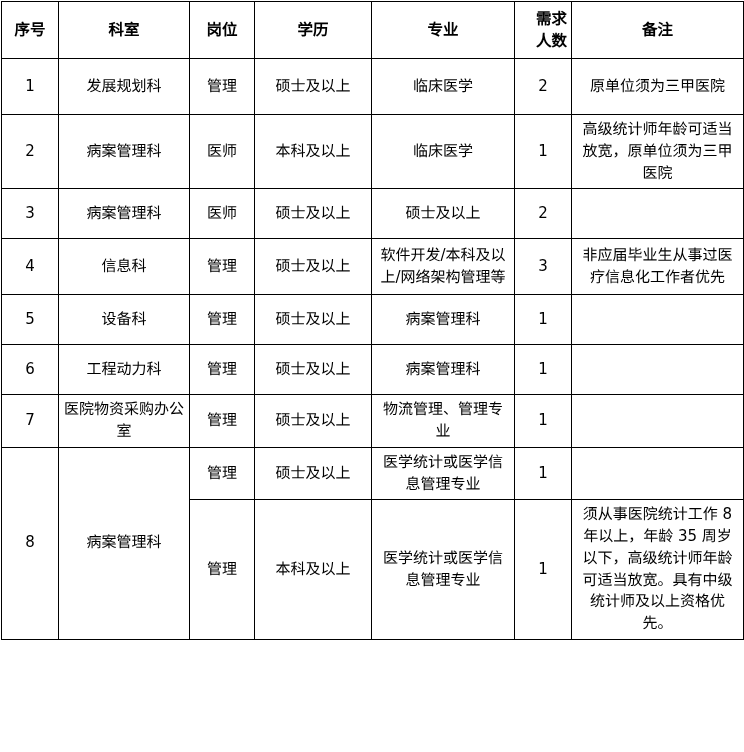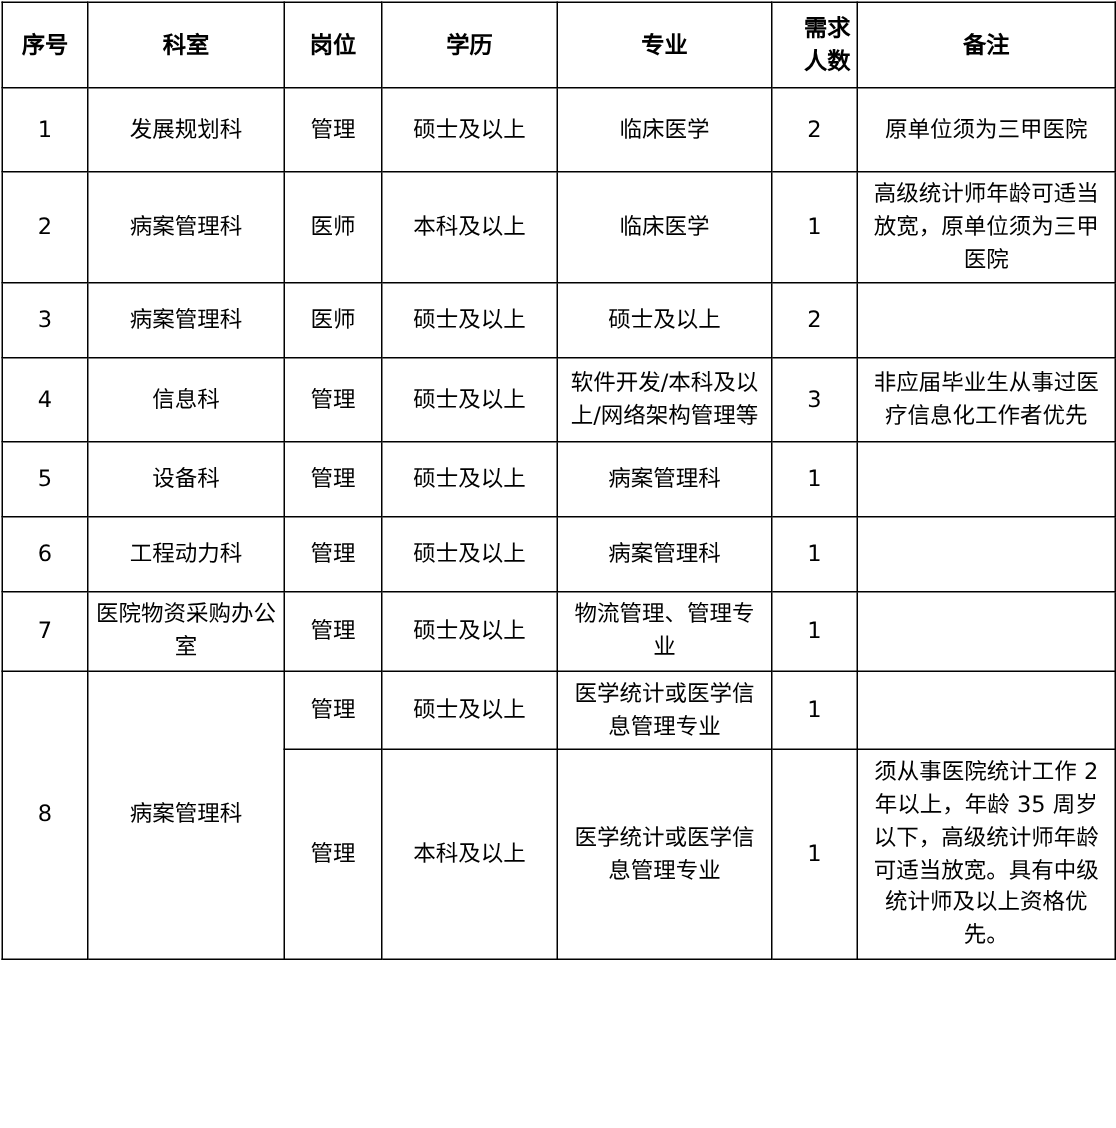--- a/index.html
+++ b/index.html
@@ -156,16 +156,16 @@
       <td>硕士及以上</td>
       <td class="major-cell">医学统计或医学信息管理专业</td>
       <td class="num-cell">1</td>
       <td class="remark-cell empty-cell"></td>
     </tr>
     <tr>
       <td>管理</td>
       <td>本科及以上</td>
       <td class="major-cell">医学统计或医学信息管理专业</td>
       <td class="num-cell">1</td>
-      <td class="remark-long">须从事医院统计工作 2 年以上，年龄 35 周岁以下，高级统计师年龄可适当放宽。具有中级统计师及以上资格优先。</td>
+      <td class="remark-long">须从事医院统计工作 8 年以上，年龄 35 周岁以下，高级统计师年龄可适当放宽。具有中级统计师及以上资格优先。</td>
     </tr>
   </tbody>
 </table>
 
 </body></html>

